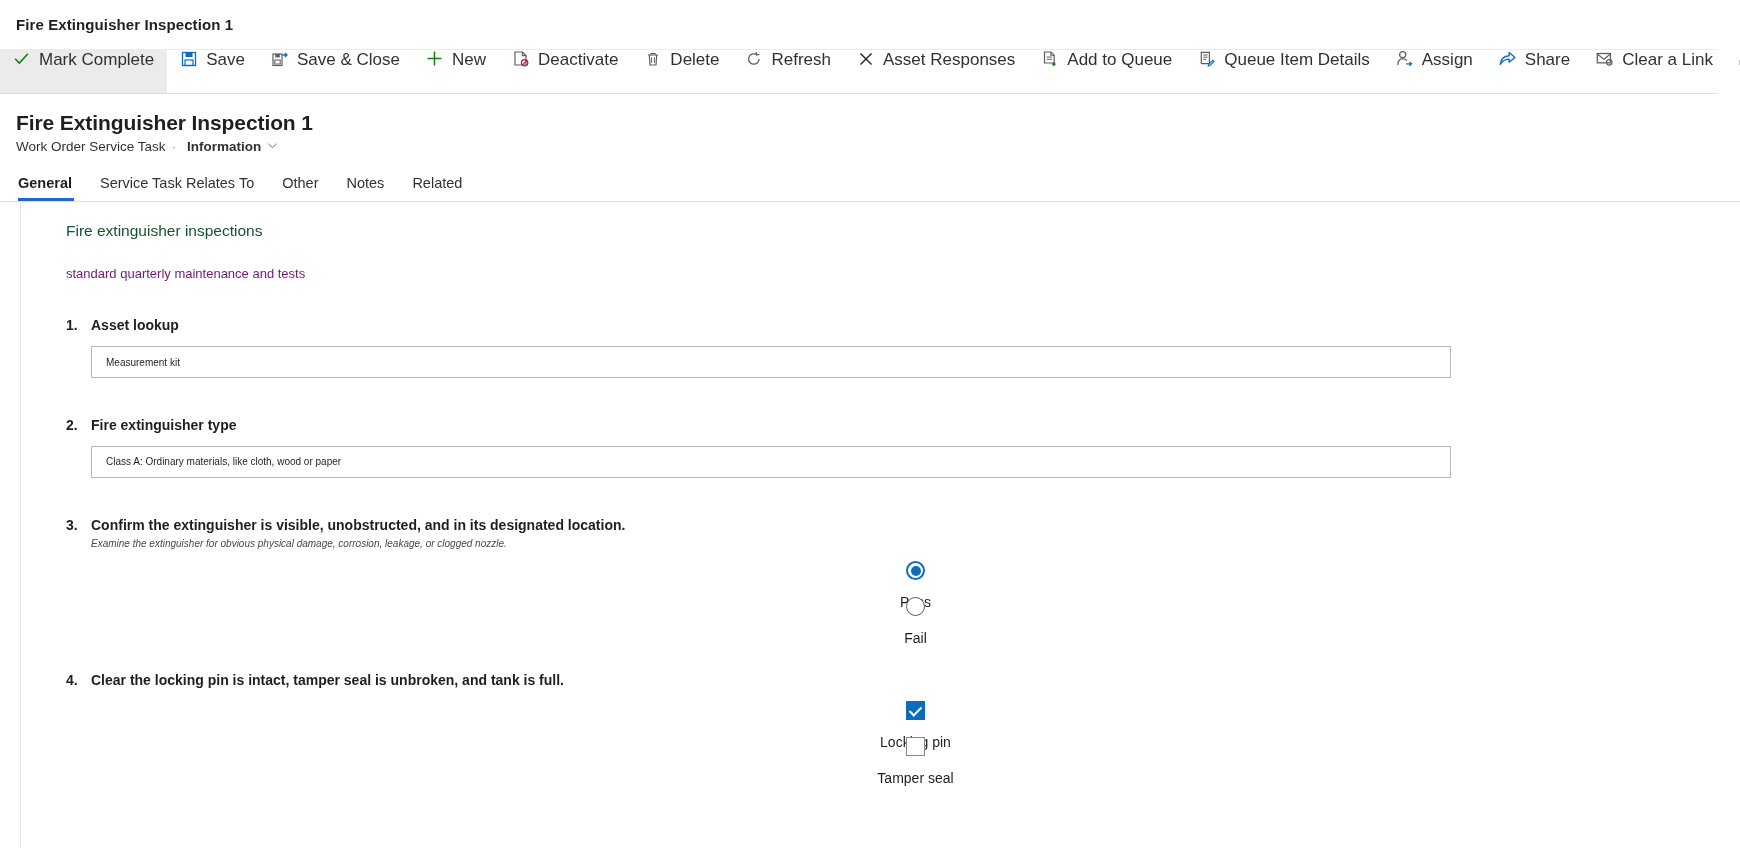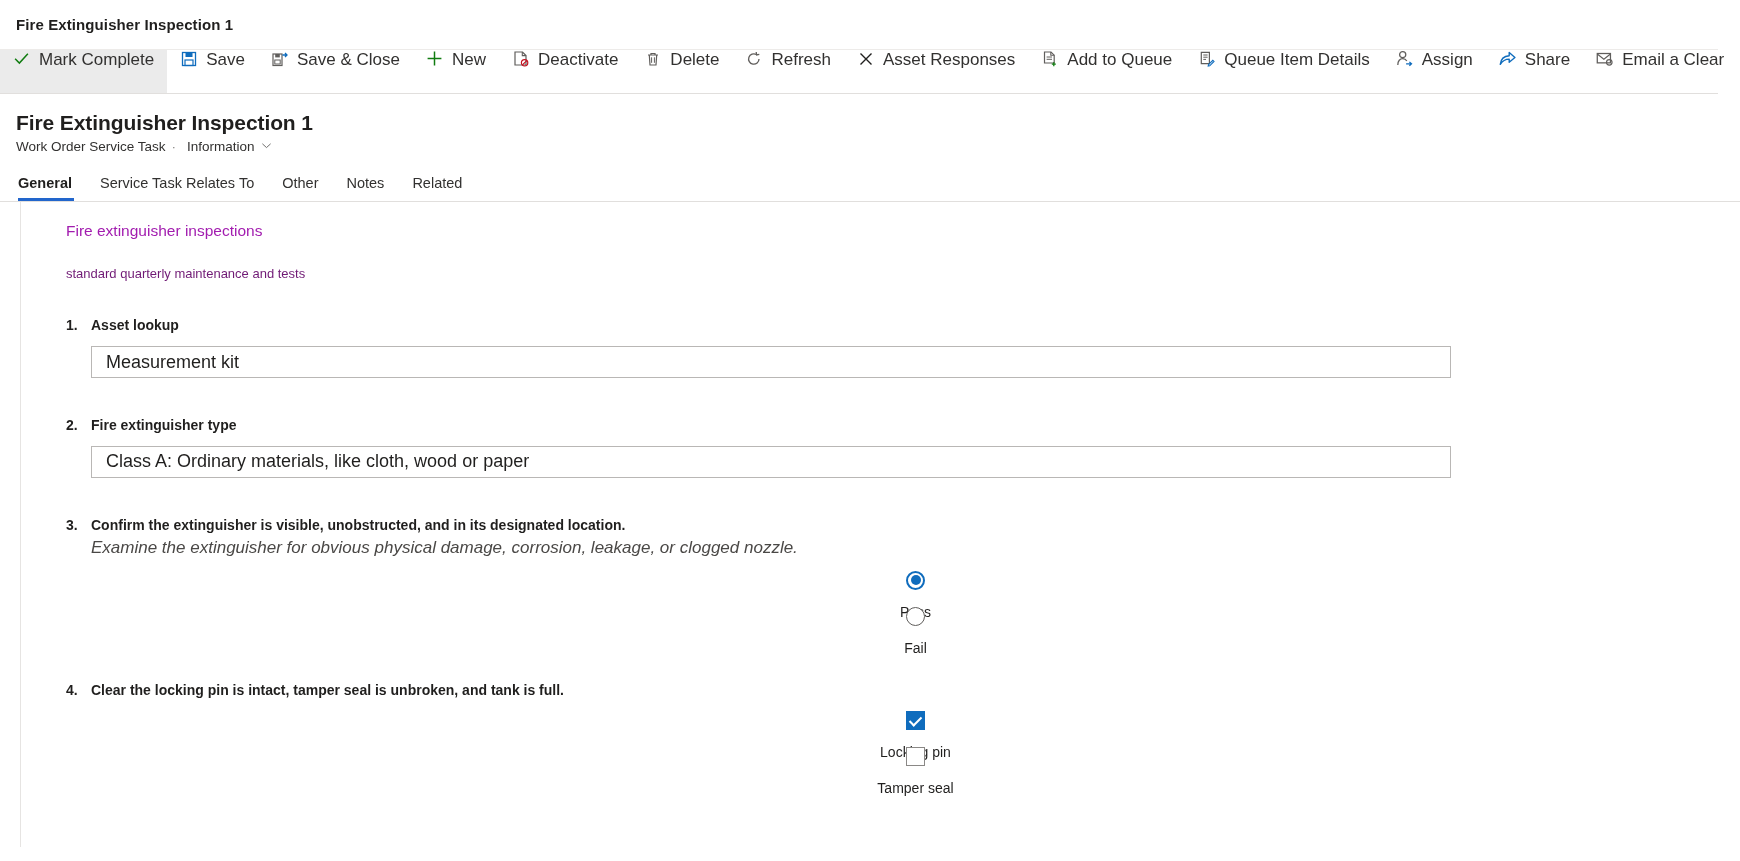--- a/index.html
+++ b/index.html
@@ -91,20 +91,21 @@
     color: #323130;
     gap: 6px;
   }
   .record-sub .dot { color: #8a8886; }
   .record-sub .form-sel {
     display: inline-flex;
     align-items: center;
     gap: 6px;
     cursor: pointer;
     margin-left: 5px;
+    font-weight: bold;
   }
 
   
   .tab-strip {
     display: flex;
     align-items: flex-start;
     gap: 0;
     padding-left: 16px;
     margin-top: 17px;
     background: #ffffff;
@@ -145,57 +146,57 @@
   }
   .form-body {
     flex: 1;
     padding: 20px 0 0 45px;
     overflow: hidden;
     position: relative;
   }
 
   .section-title {
     font-size: 15.5px;
-    color: #a21caf;
+    color: #14532d;
     font-weight: normal;
     margin-bottom: 26px;
   }
   .section-desc {
     font-size: 13px;
     color: #701a75;
     margin-bottom: 35px;
   }
 
   .question { margin-bottom: 10px; }
   .q-head {
     display: flex;
     gap: 11px;
     font-size: 14px;
     font-weight: bold;
     color: #201f1e;
     line-height: 1.35;
   }
   .q-num { width: 14px; flex: 0 0 14px; text-align: left; }
   .q-sub {
-    font-size: 17px;
+    font-size: 10px;
     font-style: italic;
     font-weight: normal;
     color: #4a4846;
     margin-top: 2px;
   }
   .q-body { margin-left: 25px; margin-top: 11px; }
 
   .text-field {
     height: 32px;
     border: 1px solid #b9b7b5;
     background: #ffffff;
     display: flex;
     align-items: center;
     padding: 0 14px;
-    font-size: 18px;
+    font-size: 10px;
     color: #201f1e;
     width: 1360px;
   }
 
   .choice-row {
     display: flex;
     align-items: center;
     gap: 14px;
     height: 36px;
     cursor: pointer;
@@ -363,21 +364,21 @@
       <span>Share</span>
     </button>
     <button class="cmd-btn">
       <span class="ico">
         <svg width="17" height="17" viewBox="0 0 16 16">
           <rect x="1.2" y="3.3" width="12.4" height="8.8" fill="none" stroke="#605e5c" stroke-width="1.2"></rect>
           <path d="M1.2 3.8 L7.4 8.6 L13.6 3.8" fill="none" stroke="#605e5c" stroke-width="1.1"></path>
           <circle cx="12.5" cy="11.6" r="2.6" fill="none" stroke="#605e5c" stroke-width="1.1"></circle>
         </svg>
       </span>
-      <span>Email a Clear</span>
+      <span>Clear a Link</span>
     </button>
     <button class="cmd-btn">
       <span class="ico">
         <svg width="17" height="17" viewBox="0 0 16 16">
           <rect x="1.2" y="10.2" width="3.4" height="3.4" fill="none" stroke="#605e5c" stroke-width="1.2"></rect>
           <rect x="10.6" y="1.8" width="4" height="4" fill="#4fa3e3"></rect>
           <path d="M4.8 11.9 L10.4 4.4" stroke="#0f6cbd" stroke-width="1.4"></path>
         </svg>
       </span>
       <span>Flow</span>

